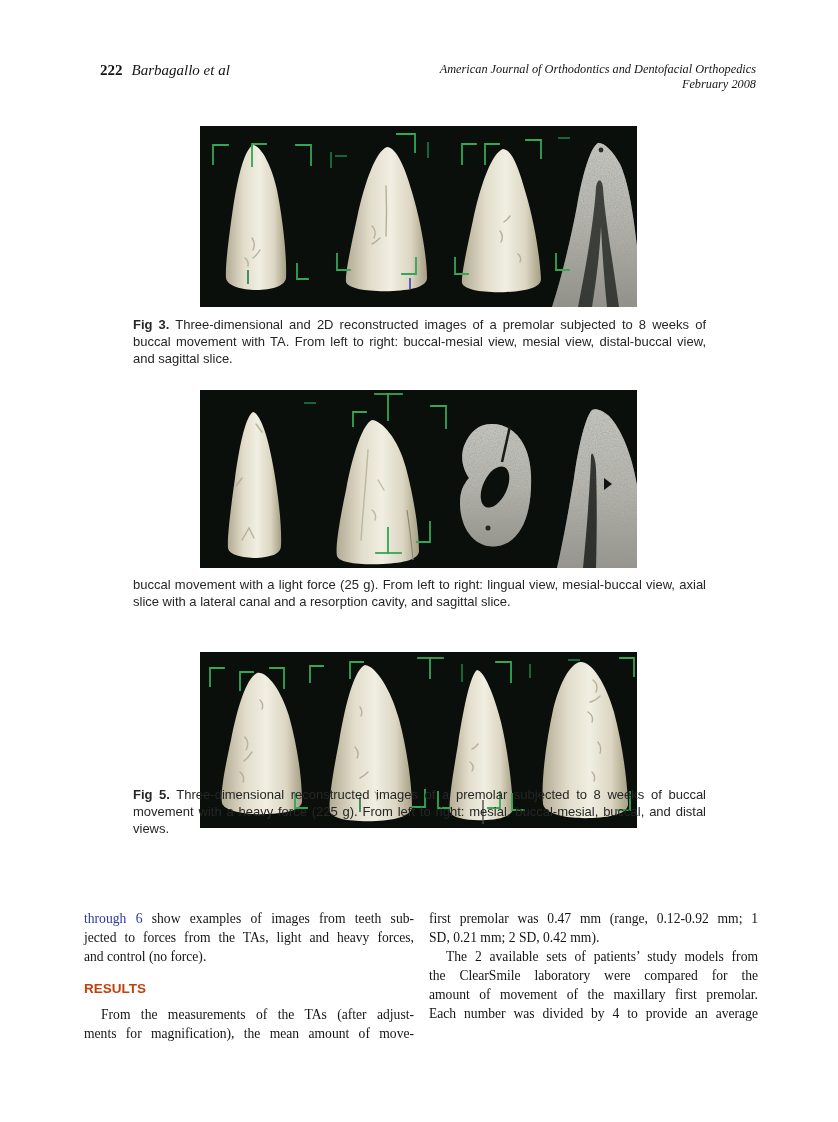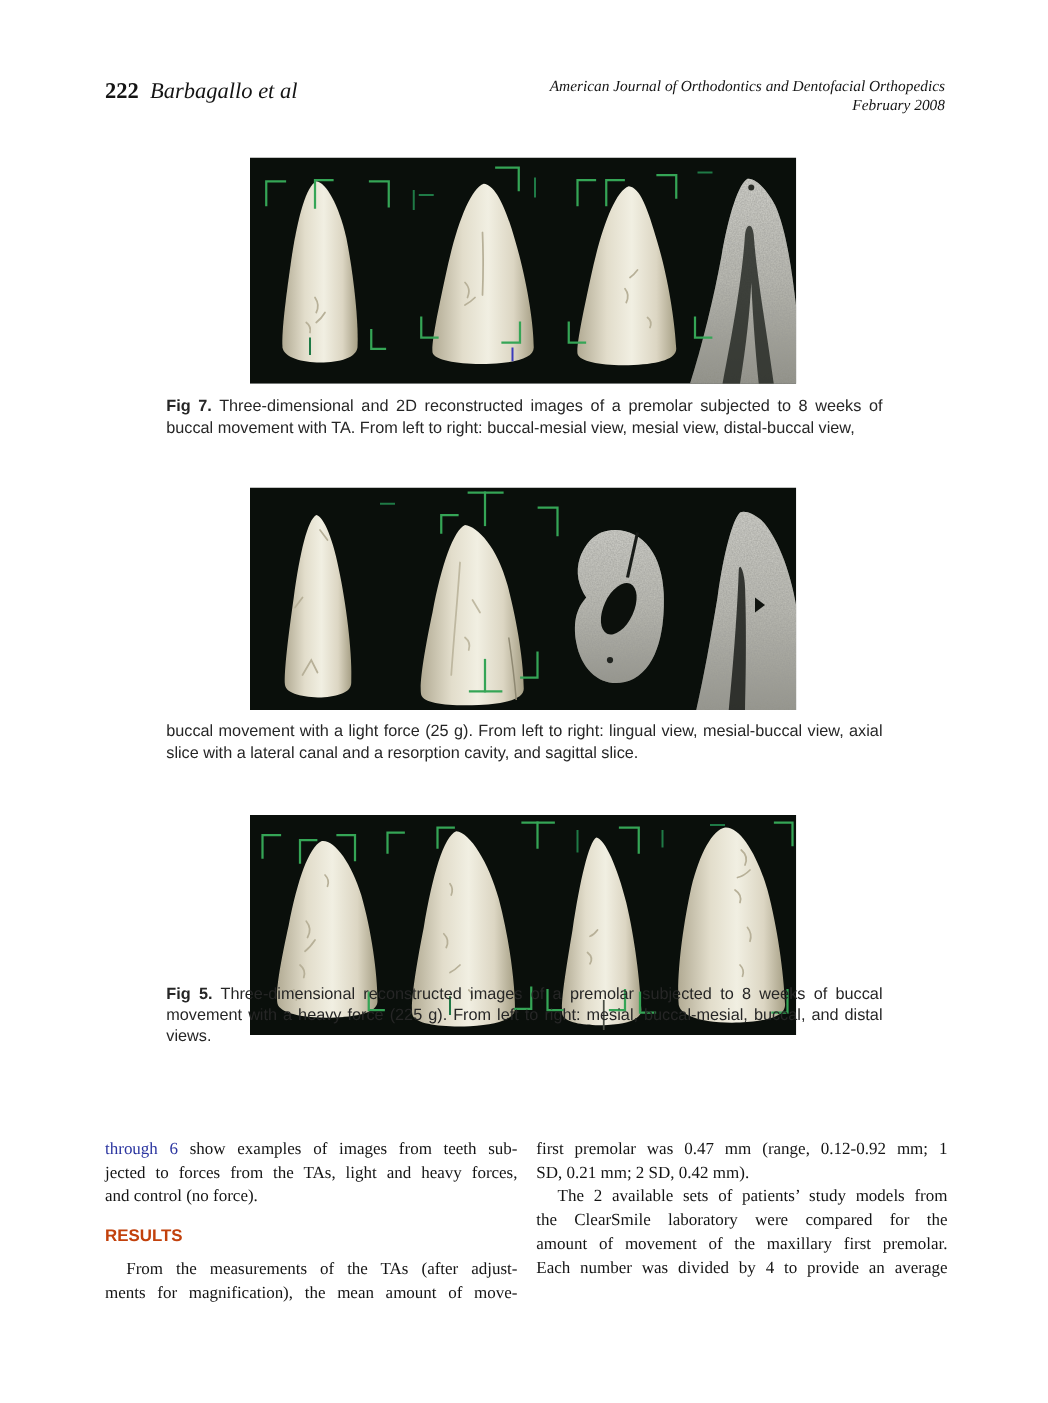--- a/index.html
+++ b/index.html
@@ -1,21 +1,21 @@
 <!DOCTYPE html>
 <html><head>
 <meta charset="utf-8">
 <style>
   html,body { margin:0; padding:0; background:#ffffff; }
   .page { position:relative; width:838px; height:1122px; background:#ffffff;
           font-family:"Liberation Serif", serif; color:#141414; overflow:hidden; }
   .abs { position:absolute; }
 
   
-  .head-left  { left:84px; top:62px; font-size:18px; white-space:nowrap; }
+  .head-left  { left:100px; top:62px; font-size:15px; white-space:nowrap; }
   .pnum       { font-weight:bold; font-style:normal; }
   .authors    { font-style:italic; margin-left:9px; }
   .head-right { right:82px; top:62px; text-align:right; font-style:italic;
                 font-size:12.3px; line-height:14.5px; white-space:nowrap; }
 
   
   .figimg { position:absolute; left:200px; width:437px; display:block; }
   .figimg svg { display:block; width:100%; height:100%; }
   .caption { position:absolute; left:133px; width:573px;
              font-family:"Liberation Sans", sans-serif; font-size:13px;
@@ -109,23 +109,24 @@
         <polyline class="mk" points="97,138 97,153 108,153"></polyline>
         <polyline class="mk" points="137,128 137,144 150,144"></polyline>
         <polyline class="mk" points="216,132 216,148 202,148"></polyline>
         <polyline class="mk" points="255,132 255,148 268,148"></polyline>
         <polyline class="mk" points="356,128 356,144 369,144"></polyline>
         <path d="M210,152 L210,163" stroke="#3b3bbb" stroke-width="1.6"></path>
       </g>
     </svg>
   </div>
   <div class="caption" style="top:317px;">
-    <div class="cap-line"><span class="cap-label">Fig 7.</span><span> Three-dimensional and 2D reconstructed images of a premolar subjected to 8 weeks of</span></div>
+    <div class="cap-line"><span class="cap-label">Fig 3.</span><span> Three-dimensional and 2D reconstructed images of a premolar subjected to 8 weeks of</span></div>
     <div class="lines">
         <div class="tline">buccal movement with TA. From left to right: buccal-mesial view, mesial view, distal-buccal view,</div>
+        <div class="tline">and sagittal slice.</div>
       </div>
   </div>
 
   <div class="figimg" style="top:390px; height:178px;">
     <svg viewBox="0 0 437 178" preserveAspectRatio="none">
       <defs>
         <linearGradient id="tg4" x1="0" y1="0" x2="1" y2="0">
           <stop offset="0" stop-color="#b2ab94"></stop>
             <stop offset="0.3" stop-color="#e2ddcb"></stop>
           <stop offset="0.55" stop-color="#f1efe2"></stop>

